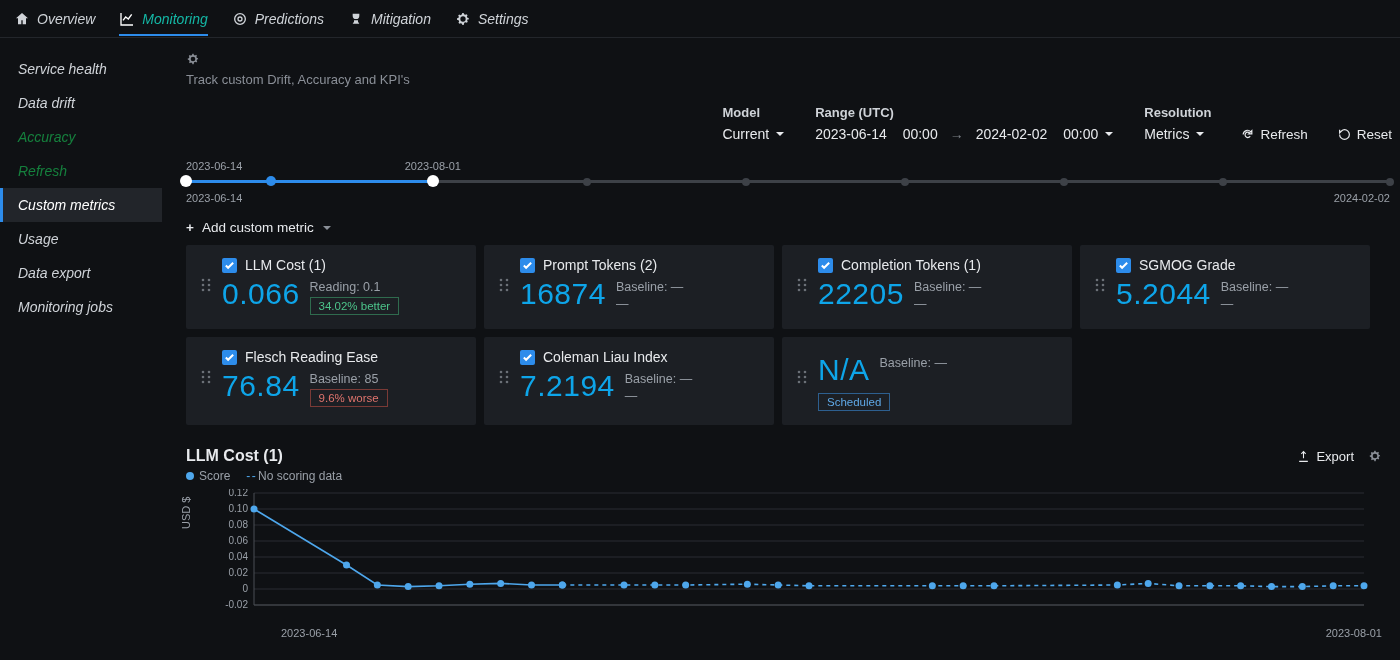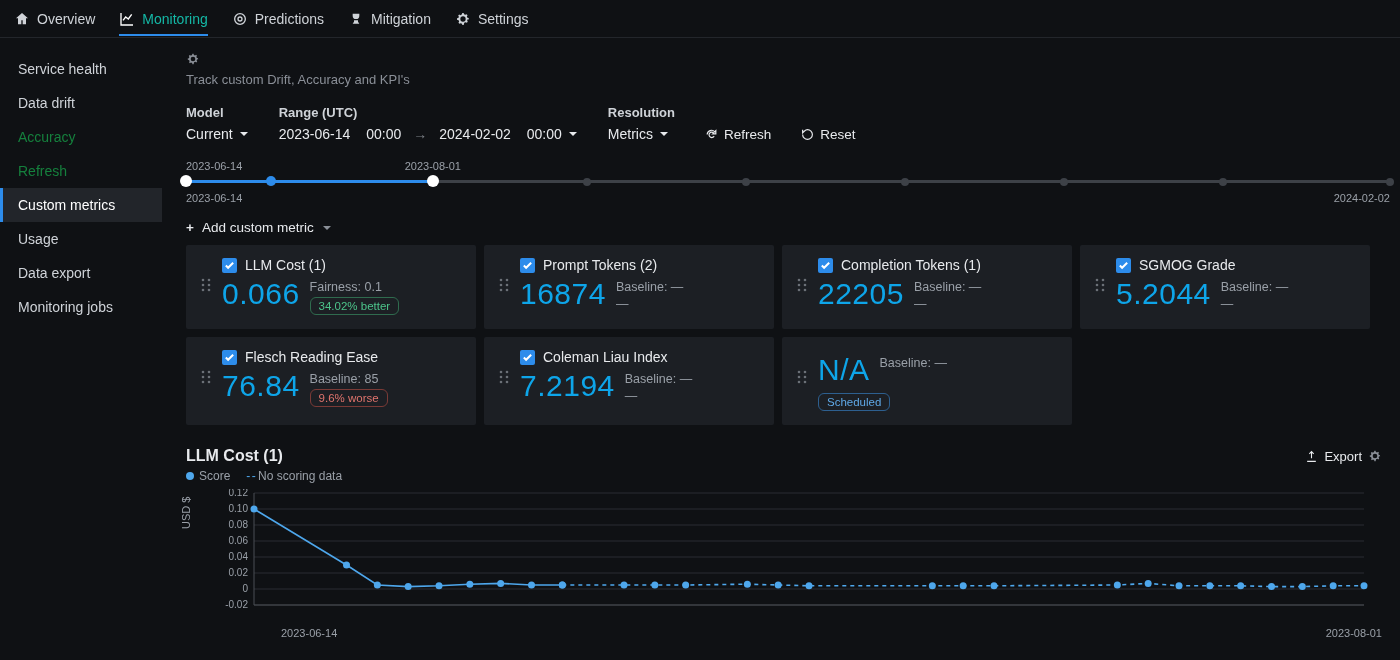--- a/index.html
+++ b/index.html
@@ -1,41 +1,41 @@
 <!DOCTYPE html>
 <html><head>
 <meta charset="utf-8">
 <style>
   * { box-sizing: border-box; margin: 0; padding: 0; }
   html, body { width: 1400px; height: 660px; background:#0f1114; color:#cfd3d8; font-family: Arial, Helvetica, sans-serif; font-size:13px; overflow:hidden;}
   svg { display:block; }
 
   
   .topnav { height:38px; display:flex; align-items:center; padding:0 14px; border-bottom:1px solid #23262b; gap:24px;}
-  .topnav .tab { display:flex; align-items:center; gap:7px; color:#cfd3d8; padding:9px 0; cursor:pointer; font-size:14px;}
+  .topnav .tab { display:flex; align-items:center; gap:7px; color:#cfd3d8; padding:9px 0; cursor:pointer; font-size:14px;font-style:italic;}
   .topnav .tab.active { color:#14b8a6; border-bottom:2px solid #2d8ceb; padding-bottom:7px;}
   .topnav .tab .icon { width:16px; height:16px; color:#cfd3d8; }
   .topnav .tab.active .icon { color:#fff; }
 
   .layout { display:flex; height:calc(660px - 38px); }
 
   
   .sidebar { width:162px; padding-top:14px; border-right:0; }
-  .sidebar .item { padding:9px 18px; color:#cfd3d8; cursor:pointer; font-size:14px;}
+  .sidebar .item { padding:9px 18px; color:#cfd3d8; cursor:pointer; font-size:14px;font-style:italic;}
   .sidebar .item.dim { color:#15803d; }
   .sidebar .item.active { background:#22252a; color:#fff; border-left:3px solid #2d8ceb; padding-left:15px;}
 
   .main { flex:1; padding:14px 8px 0 24px; overflow:hidden;}
 
   .title-row { display:flex; align-items:center; gap:12px;}
   h1 { font-size:22px; font-weight:600; color:#e8eaed; }
   .gear-mini { width:14px; height:14px; color:#8a8f97; cursor:pointer;}
   .subtitle { color:#8a8f97; margin-top:6px; font-size:13px;}
 
-  .controls { display:flex; align-items:flex-end; gap:30px; margin-top:18px;}
+  .controls { display:flex; align-items:flex-end; gap:30px; margin-top:18px;justify-content:flex-end;}
   .ctrl .lbl { color:#cfd3d8; font-size:13px; font-weight:600; margin-bottom:6px;}
   .ctrl .val { display:flex; align-items:center; gap:6px; color:#e8eaed; font-size:14px;}
   .chev { width:10px; height:10px; }
   .arrow-mid { color:#7e838a; padding:0 6px;}
   .btn-plain { display:flex; align-items:center; gap:6px; color:#e8eaed; cursor:pointer; font-size:13.5px;}
   .btn-plain .icon { width:13px; height:13px; }
 
   
   .timeline { position:relative; margin-top:18px; padding:0 2px 0 0;}
   .labels-top { position:relative; height:14px; font-size:11px; color:#9aa0a8;}
@@ -61,21 +61,21 @@
   .card-body { flex:1; }
   .card-top { display:flex; align-items:center; gap:8px; }
   .chk { width:15px; height:15px; background:#2d8ceb; border-radius:2px; display:flex; align-items:center; justify-content:center; cursor:pointer;}
   .chk.off { background:transparent; border:1.5px solid #6b7077;}
   .chk svg { width:11px; height:11px; }
   .card-title { color:#e8eaed; font-size:14px; white-space:nowrap; overflow:hidden; text-overflow:ellipsis; max-width:210px;}
   .val-row { display:flex; align-items:flex-start; gap:10px; margin-top:4px;}
   .big { color:#0ea5e9; font-size:30px; font-weight:400; letter-spacing:0.5px;}
   .meta { display:flex; flex-direction:column; gap:3px; margin-top:3px;}
   .baseline { color:#9aa0a8; font-size:12.5px;}
-  .badge { display:inline-block; padding:2px 8px; font-size:11.5px; border-radius:6px; border:1px solid; width:fit-content;}
+  .badge { display:inline-block; padding:2px 8px; font-size:11.5px; border-radius:0; border:1px solid; width:fit-content;}
   .badge.green { color:#4cc38a; border-color:#2f6b4e; }
   .badge.red   { color:#e0746d; border-color:#7a3a36; }
   .badge.blue  { color:#5fa8e6; border-color:#2d5f8f; margin-top:6px;}
 
   
   .chart-panel { margin-top:22px; }
   .chart-head { display:flex; align-items:center; justify-content:space-between; padding-right:10px;}
   .chart-title { color:#e8eaed; font-size:16px; font-weight:600;}
   .export { display:flex; align-items:center; gap:6px; cursor:pointer; font-size:13px; color:#e8eaed;}
   .export .icon { width:13px;height:13px;}
@@ -261,21 +261,21 @@
               <div class="chk ">
                 <svg viewBox="0 0 12 12" fill="none" stroke="#fff" stroke-width="2.2">
                   <path d="M2 6l2.5 2.5L10 3"></path>
                 </svg>
               </div>
               <div class="card-title">LLM Cost (1)</div>
             </div>
             <div class="val-row">
               <div class="big">0.066</div>
               <div class="meta">
-                <span class="baseline">Fairness: 0.1</span>
+                <span class="baseline">Reading: 0.1</span>
                 <span class="badge green">34.02% better</span>
               </div>
             </div>
           </div>
         </div>
         <div class="card w">
           <div class="grip">
             <svg width="12" height="16" viewBox="0 0 12 16" fill="currentColor">
               <circle cx="3" cy="3" r="1.3"></circle>
               <circle cx="9" cy="3" r="1.3"></circle>
@@ -435,21 +435,21 @@
               <div class="meta">
                 <span class="baseline">Baseline: —</span>
               </div>
             </div><span class="badge blue">Scheduled</span></div>
         </div>
       </div>
 
     <div class="chart-panel">
       <div class="chart-head">
         <div class="chart-title">LLM Cost (1)</div>
-        <div style="display:flex; align-items:center; gap:6px;">
+        <div style="display:flex; align-items:center; gap:14px;">
           <div class="export">
             <span class="icon">
                 <svg viewBox="0 0 24 24" fill="none" stroke="currentColor" stroke-width="2">
                   <path d="M12 3v12M8 7l4-4 4 4M4 21h16"></path>
                 </svg>
               </span>
             <span>Export</span>
           </div>
           <span class="gear-mini" style="width:14px;height:14px;">
               <svg viewBox="0 0 24 24" fill="currentColor">

